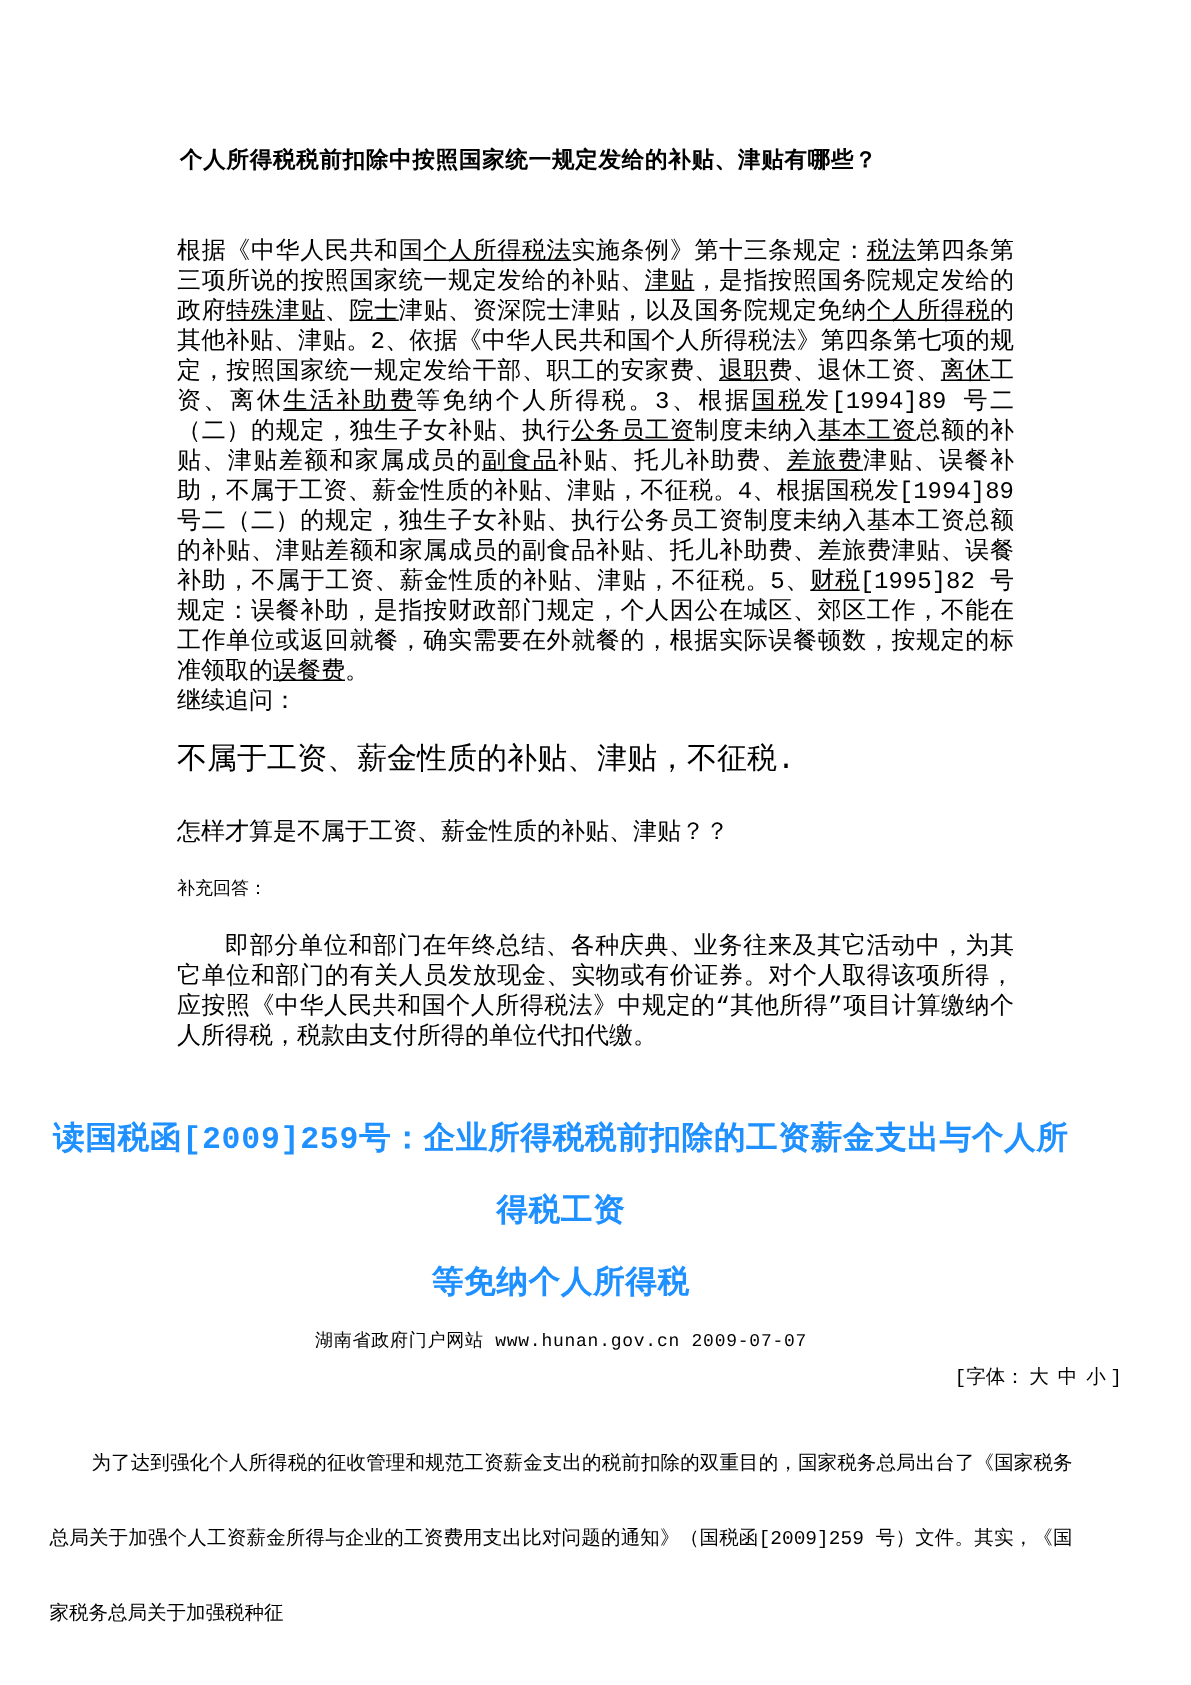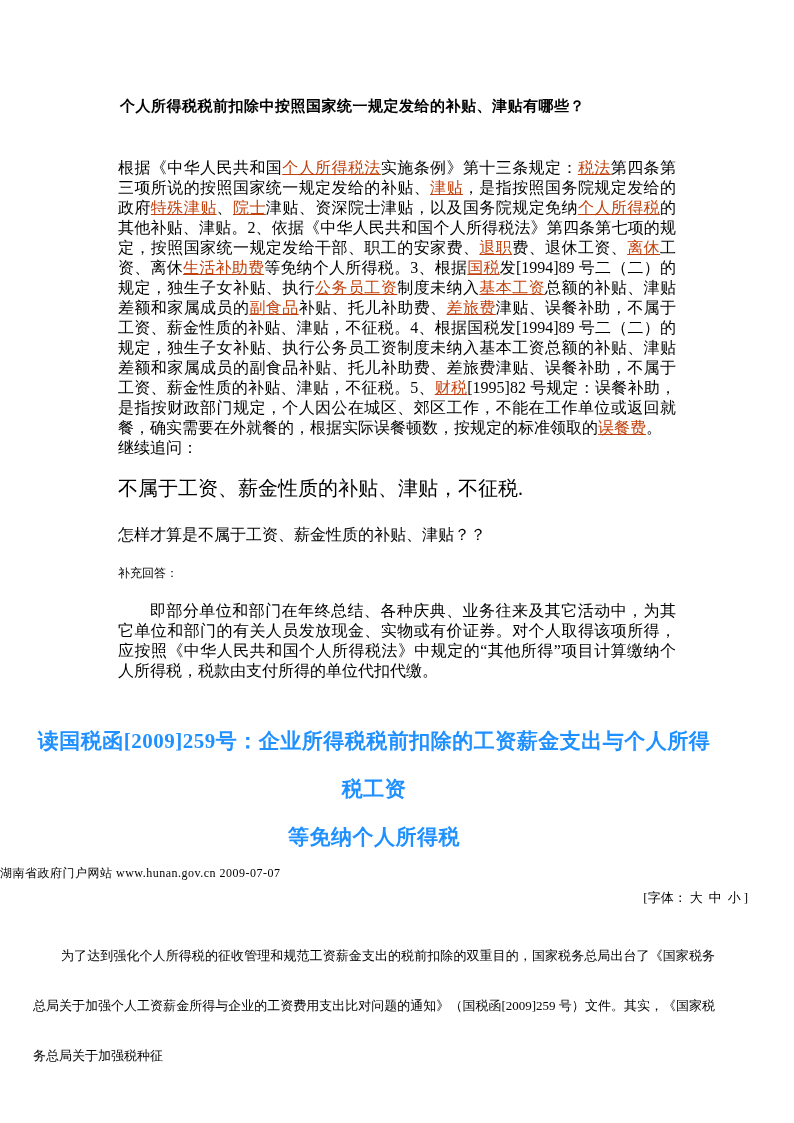--- a/index.html
+++ b/index.html
@@ -6,40 +6,40 @@
     margin: 0;
     padding: 0;
     background: #ffffff;
   }
   .page {
     position: relative;
     width: 748px;
     height: 1123px;
     background: #ffffff;
     overflow: hidden;
-    font-family: Liberation Serif, serif;
+    font-family: Liberation Mono, monospace;
     color: #000000;
   }
   .qa-block {
     margin: 97px 0 0 118px;
     width: 558px;
   }
   .qa-title {
     font-size: 15px;
     font-weight: bold;
     margin: 0 0 42px 2px;
     letter-spacing: 0.5px;
   }
   .body-text {
     font-size: 16px;
     line-height: 20px;
     text-align: justify;
   }
   .body-text a.lnk, a.lnk {
-    color: #c2410c;
+    color: #000000;
     text-decoration: underline;
     cursor: pointer;
   }
   .followup-label {
     font-size: 16px;
     line-height: 20px;
   }
   .followup-note {
     font-size: 20px;
     line-height: 20px;
@@ -65,20 +65,21 @@
   .art-heading {
     margin: 36px 34px 0 34px;
     text-align: center;
     color: #1E90FF;
     font-weight: bold;
     font-size: 21px;
     line-height: 48px;
     letter-spacing: 0.5px;
   }
   .art-source {
+    text-align: center;
     font-size: 12px;
     margin-top: 4px;
     letter-spacing: 0.5px;
   }
   .art-fontsel {
     text-align: right;
     font-size: 13px;
     margin-top: 7px;
   }
   .art-fontsel .fs-opt {

